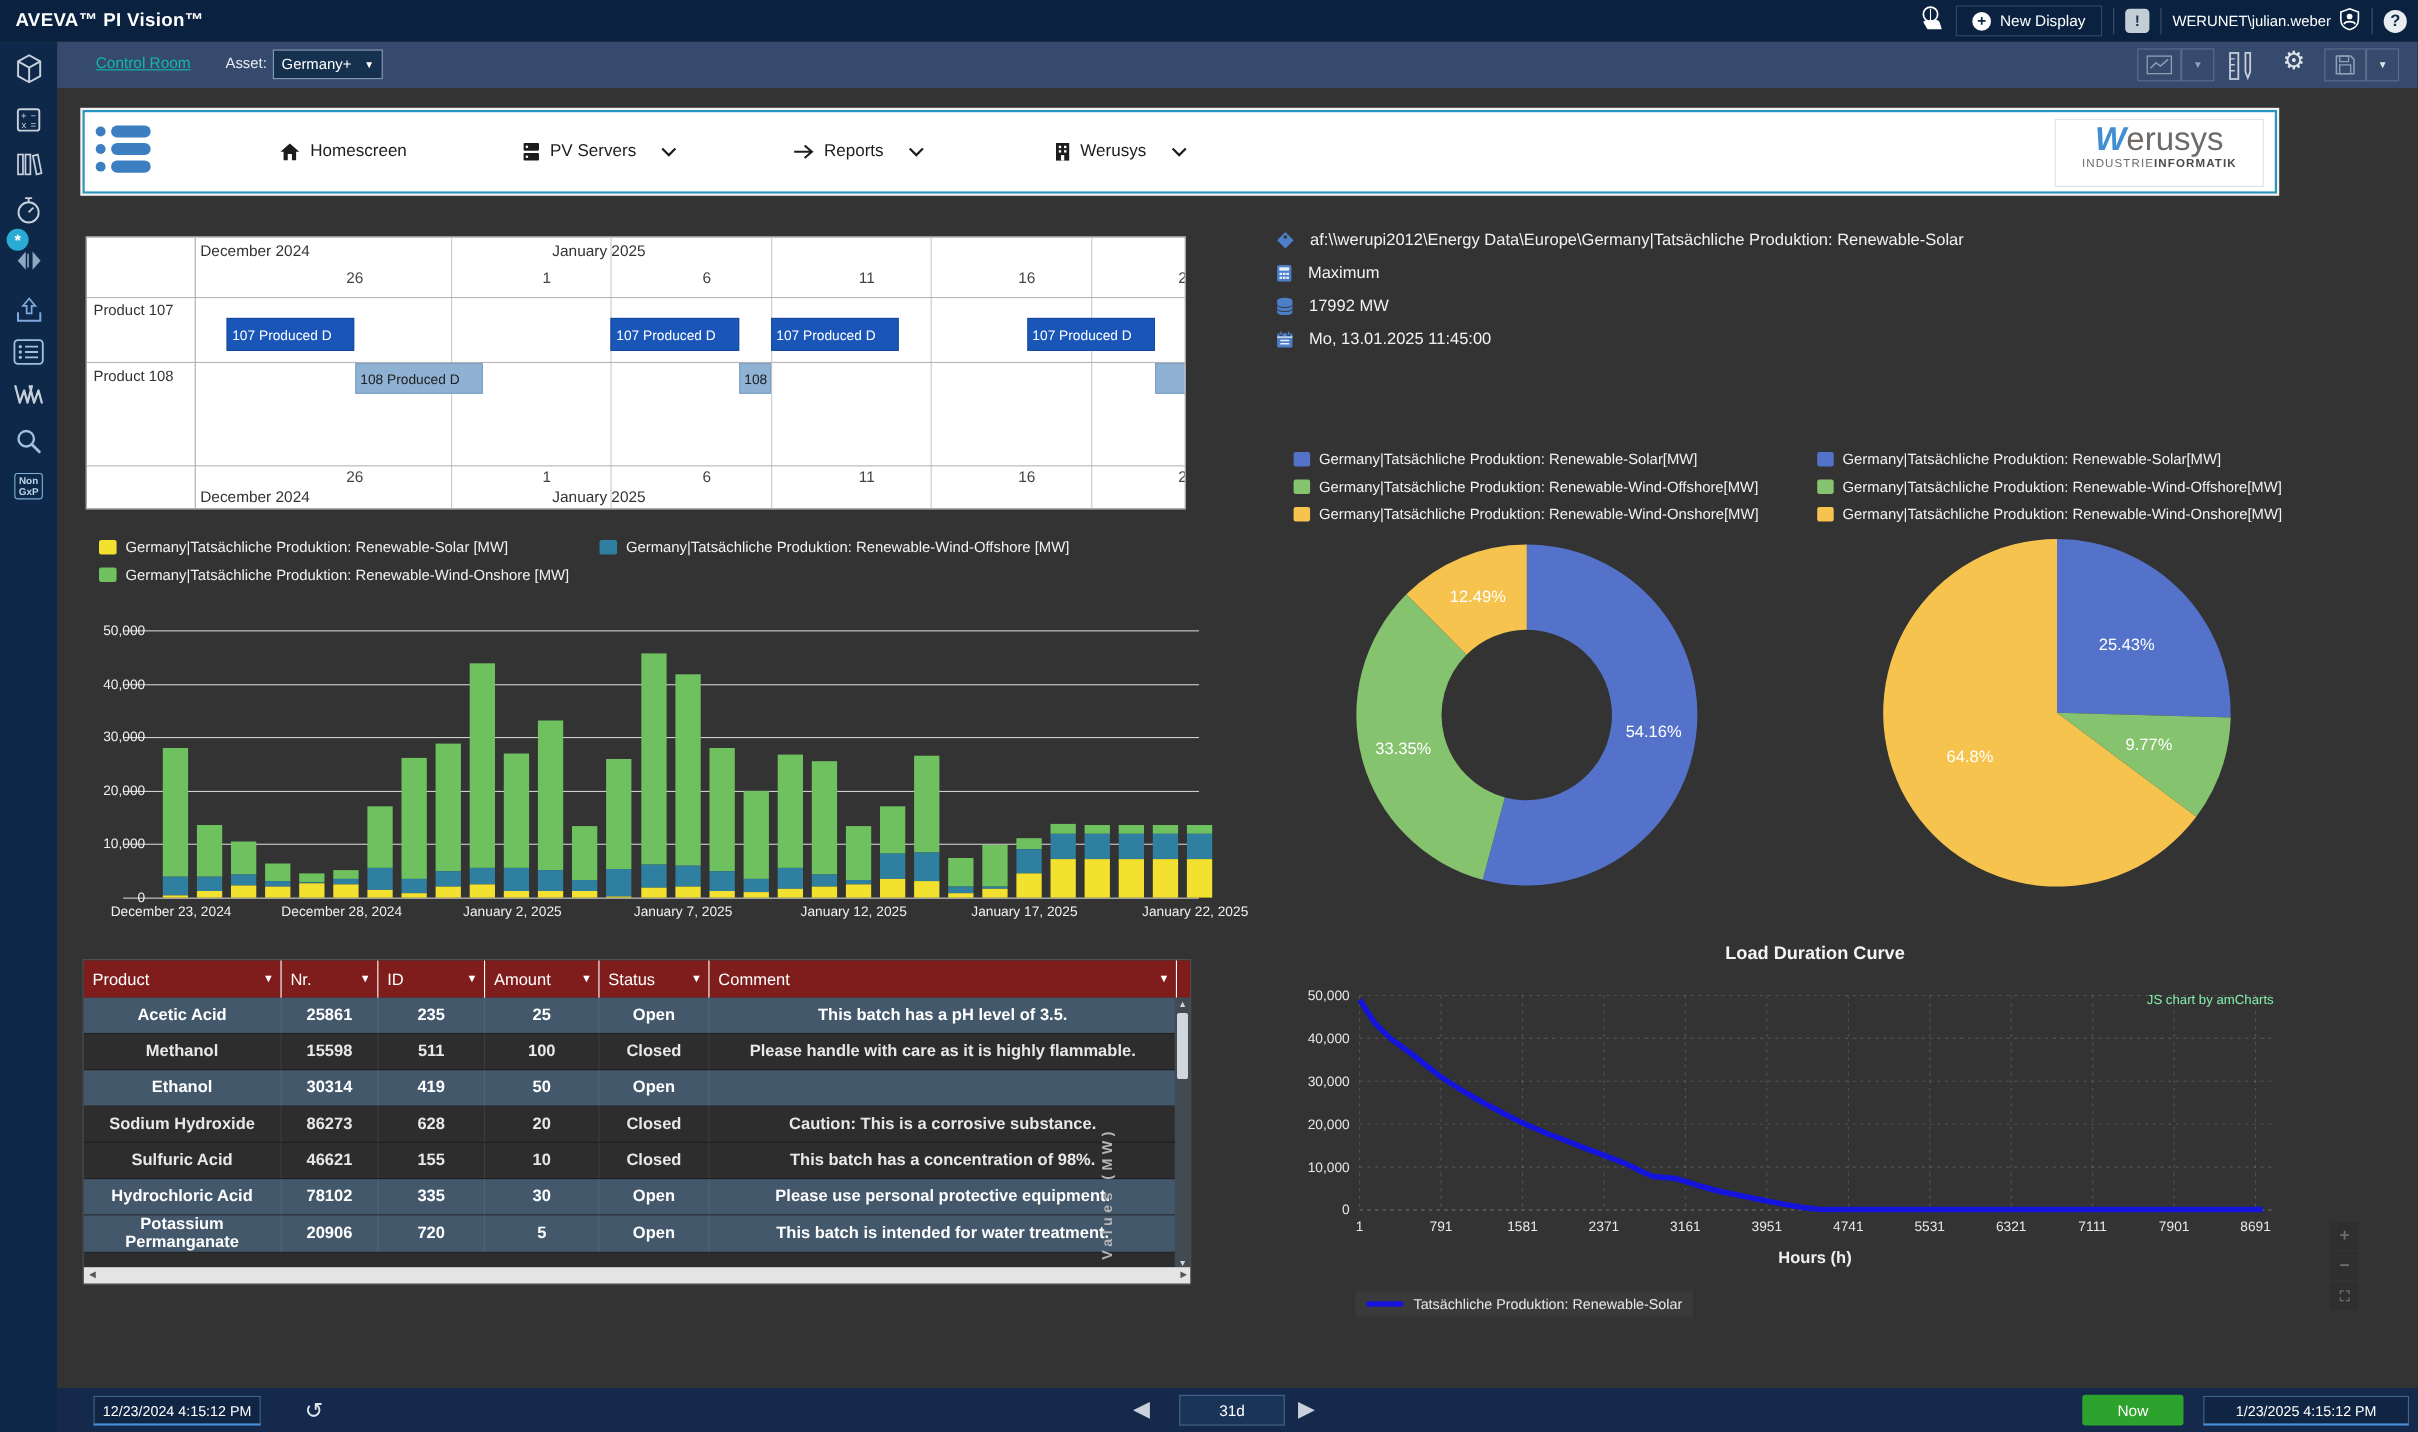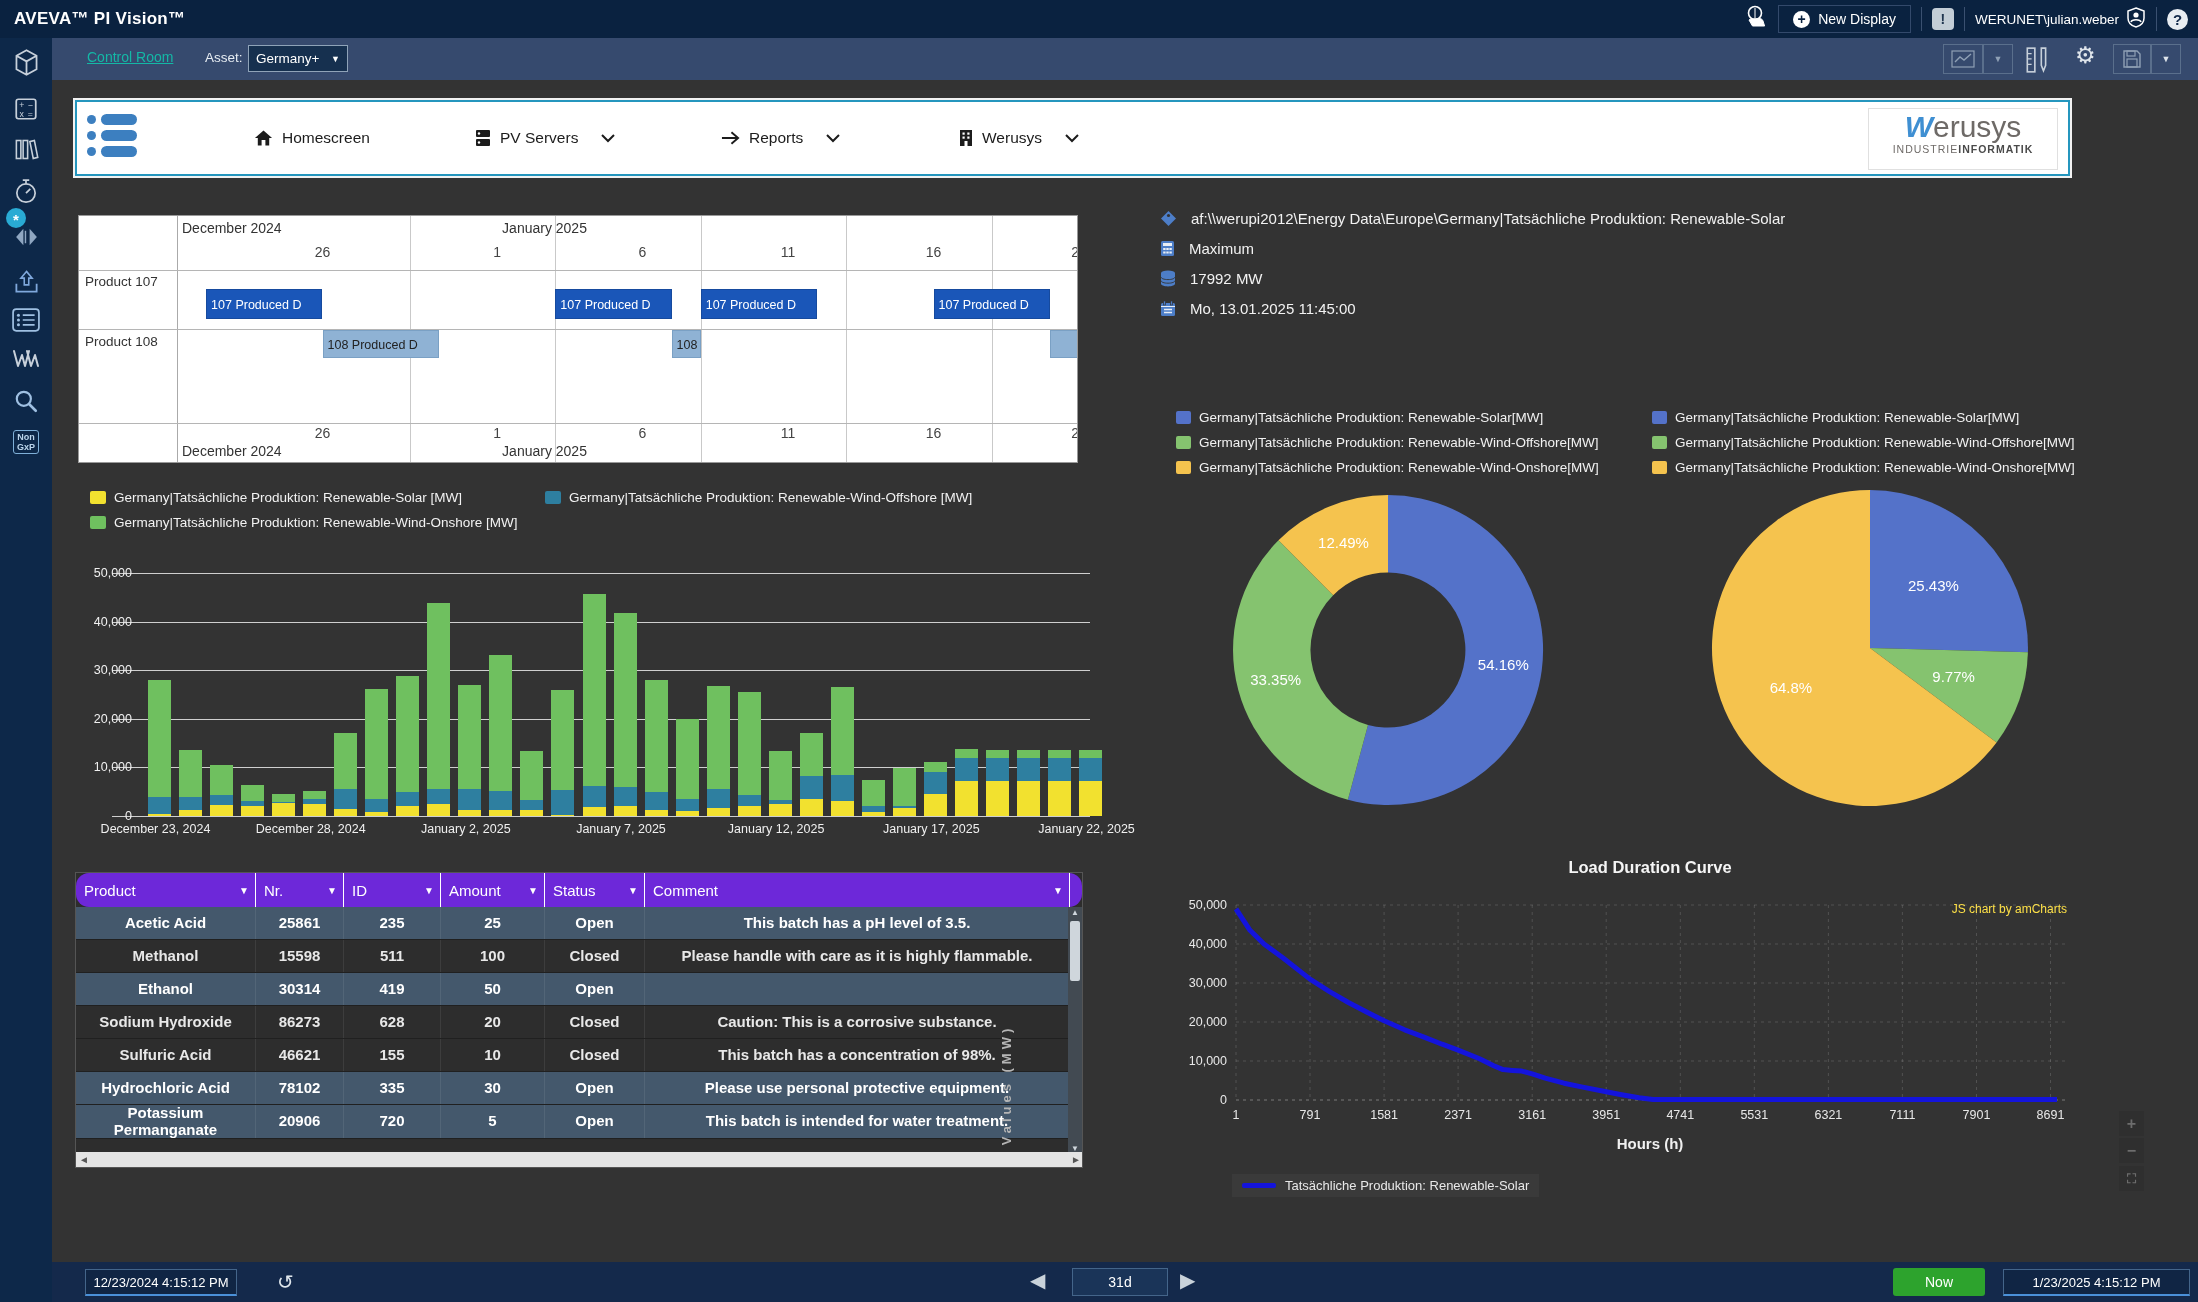--- a/index.html
+++ b/index.html
@@ -67,42 +67,42 @@
   #barchart{position:absolute;left:26px;top:478px;width:1012px;height:292px;}
   #bar-grid{position:absolute;left:34px;top:15px;width:978px;height:243px;}
   .grid-h{position:absolute;left:0;width:100%;height:1px;background:#cfcfcf;}
   #bar-plot{position:absolute;left:66px;top:15px;width:962px;height:243px;}
   .bar-col{position:absolute;bottom:0;width:23px;display:flex;flex-direction:column-reverse;}
   .ytick{position:absolute;right:958px;width:100px;text-align:right;font-size:12.5px;color:#f0f0f0;transform:translateY(-50%);}
   .xtick{position:absolute;top:264px;font-size:12.5px;color:#f0f0f0;transform:translateX(-50%);white-space:nowrap;}
 
   
   #batch-table{position:absolute;left:23px;top:792px;width:1008px;height:296px;background:#2d2d2d;border:1px solid #555;overflow:hidden;font-size:15px;}
-  #bt-head{display:flex;height:34px;background:#6d28d9;color:#fff;border-radius:13px;}
+  #bt-head{display:flex;height:34px;background:#7f1d1d;color:#fff;}
   .th{display:flex;align-items:center;justify-content:space-between;padding:0 6px 0 8px;border-right:1px solid #fff;}
   .th .filter{font-size:10px;cursor:pointer;}
   .tr{display:flex;border-bottom:1px solid #202020;}
   .tr.open{background:#44586c;font-weight:bold;color:#fff;}
   .tr.closed{background:#2d2d2d;color:#e8e8e8;font-weight:bold;}
   .td{display:flex;align-items:center;justify-content:center;text-align:center;border-right:1px solid rgba(255,255,255,.08);padding:0 4px;line-height:1.1;}
   #bt-vscroll{position:absolute;right:0;top:34px;width:14px;height:247px;background:#424a52;}
   #bt-vthumb{position:absolute;left:2px;top:14px;width:10px;height:60px;background:#cfd6dc;border-radius:2px;}
   .vs-arrow{position:absolute;left:0;width:14px;font-size:8px;color:#cfd6dc;text-align:center;cursor:pointer;}
   #bt-hscroll{position:absolute;left:0;bottom:0;width:1008px;height:15px;background:#e4e4e4;display:flex;align-items:center;justify-content:space-between;padding:0 3px;color:#555;font-size:10px;}
 
   
   .attr-row{position:absolute;left:1108px;display:flex;align-items:center;gap:14px;font-size:15px;color:#f2f2f2;white-space:nowrap;}
 
   
   .pleg{position:absolute;display:flex;align-items:center;gap:8px;font-size:13.5px;color:#f2f2f2;white-space:nowrap;}
   .pleg .leg-swatch{width:15px;height:13px;}
 
   
   #ldc-title{position:absolute;left:1098px;top:778px;width:1000px;text-align:center;font-size:16.5px;font-weight:bold;color:#f5f5f5;}
-  #ldc-credit{position:absolute;left:1800px;top:822px;width:215px;text-align:right;font-size:12px;color:#fde047;}
+  #ldc-credit{position:absolute;left:1800px;top:822px;width:215px;text-align:right;font-size:12px;color:#86efac;}
   #ldc-ylabel{position:absolute;left:1052px;top:900px;width:210px;text-align:center;transform:rotate(-90deg) translateY(-105px);transform-origin:105px 105px;font-size:13px;font-weight:bold;letter-spacing:4px;color:#b5b5b5;}
   .ldc-ytick{position:absolute;width:70px;text-align:right;font-size:12.5px;color:#e8e8e8;transform:translateY(-50%);}
   .ldc-xtick{position:absolute;top:1028px;font-size:12.5px;color:#e8e8e8;transform:translateX(-50%);}
   #ldc-xlabel{position:absolute;left:1098px;top:1055px;width:1000px;text-align:center;font-size:15px;font-weight:bold;color:#f0f0f0;}
   #ldc-legend{position:absolute;left:1180px;top:1094px;display:flex;align-items:center;gap:9px;font-size:13px;color:#e8e8e8;background:#3a3a3a;padding:4px 10px;}
   #ldc-legend .line{width:34px;height:5px;background:#1414dc;border-radius:2px;}
 
   
   .zoom-btn{position:absolute;left:2067px;width:25px;height:25px;background:#2f2f2f;color:#6d6d6d;font-size:16px;font-weight:bold;text-align:center;line-height:25px;cursor:pointer;}
 

